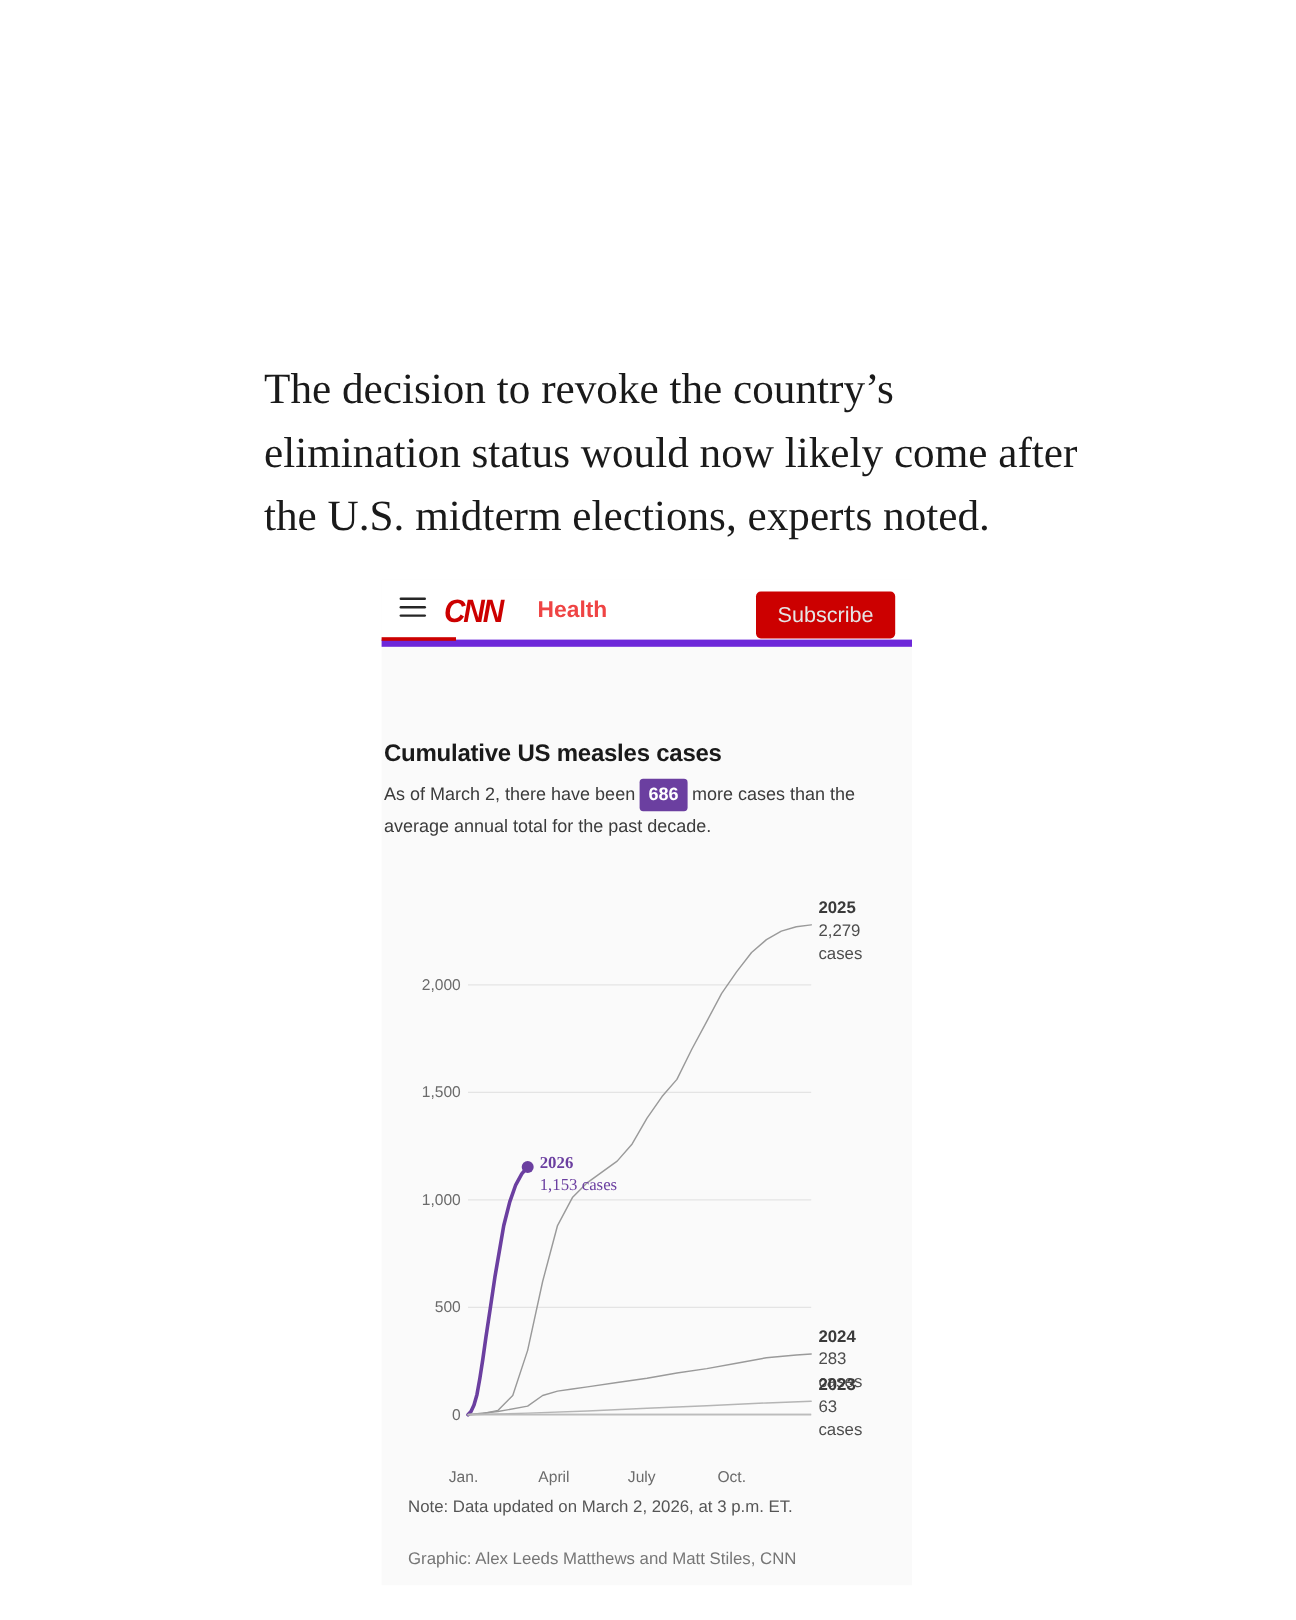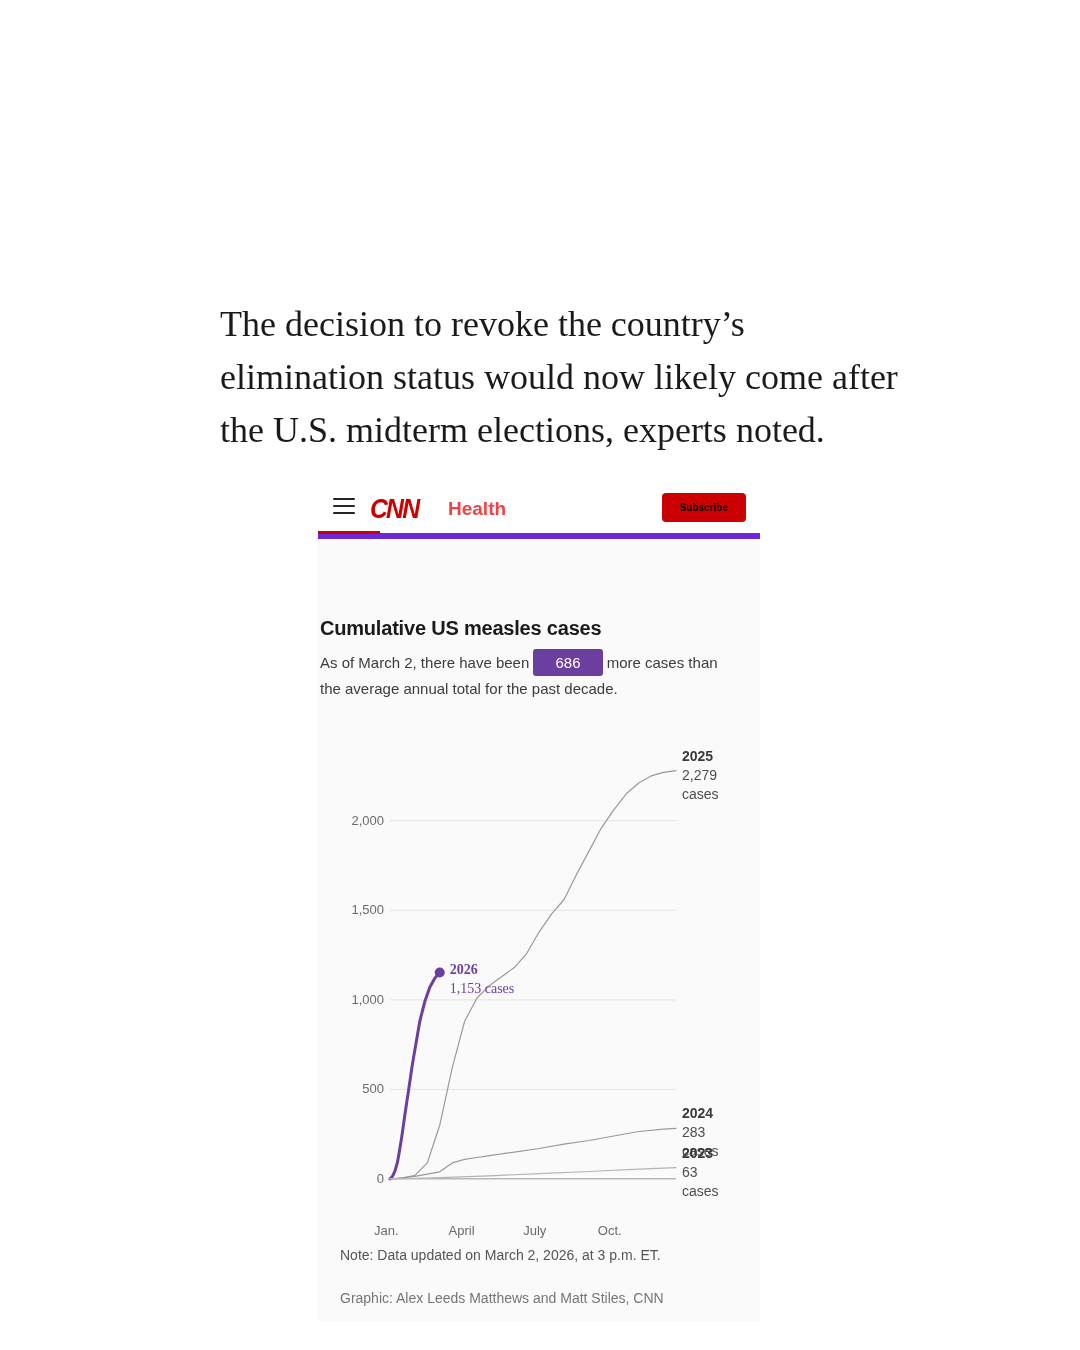--- a/index.html
+++ b/index.html
@@ -67,44 +67,44 @@
     letter-spacing: -2px;
     transform: scaleX(0.92);
     transform-origin: left top;
   }
   .section-name {
     position: absolute; left: 130px; top: 15px;
     font-size: 19px; font-weight: bold; color: #ef4444;
   }
   .subscribe-btn {
     position: absolute; right: 14px; top: 10px;
-    background: #cc0000; color: #000000;
-    font-size: 10px; font-weight: bold;
+    background: #cc0000; color: #e5e5e5;
+    font-size: 18px; font-weight: normal;
     padding: 9px 18px; border: none; border-radius: 4px;
     cursor: pointer;
   }
   .red-underline {
     position: absolute; left: 0; bottom: -1px;
     width: 62px; height: 3px; background: #cc0000;
   }
   .chart-title {
     position: absolute; left: 2px; top: 78px;
     font-size: 20px; font-weight: bold; color: #1a1a1a;
     letter-spacing: -0.2px;
   }
   .chart-sub {
     position: absolute; left: 2px; top: 110px;
     width: 416px;
     font-size: 15px; line-height: 25px; color: #3c3c3c;
   }
   .badge {
     display: inline-block;
     background: #6b3fa0; color: #fff;
-    font-weight: normal;
-    padding: 1px 22px; border-radius: 3px;
+    font-weight: bold;
+    padding: 1px 7px; border-radius: 3px;
     font-size: 15px;
   }
   .card-body { position: relative; padding: 0 22px; }
 
   
   .plot {
     position: absolute;
     left: 22px; top: 200px;
     width: 398px; height: 475px;
   }

